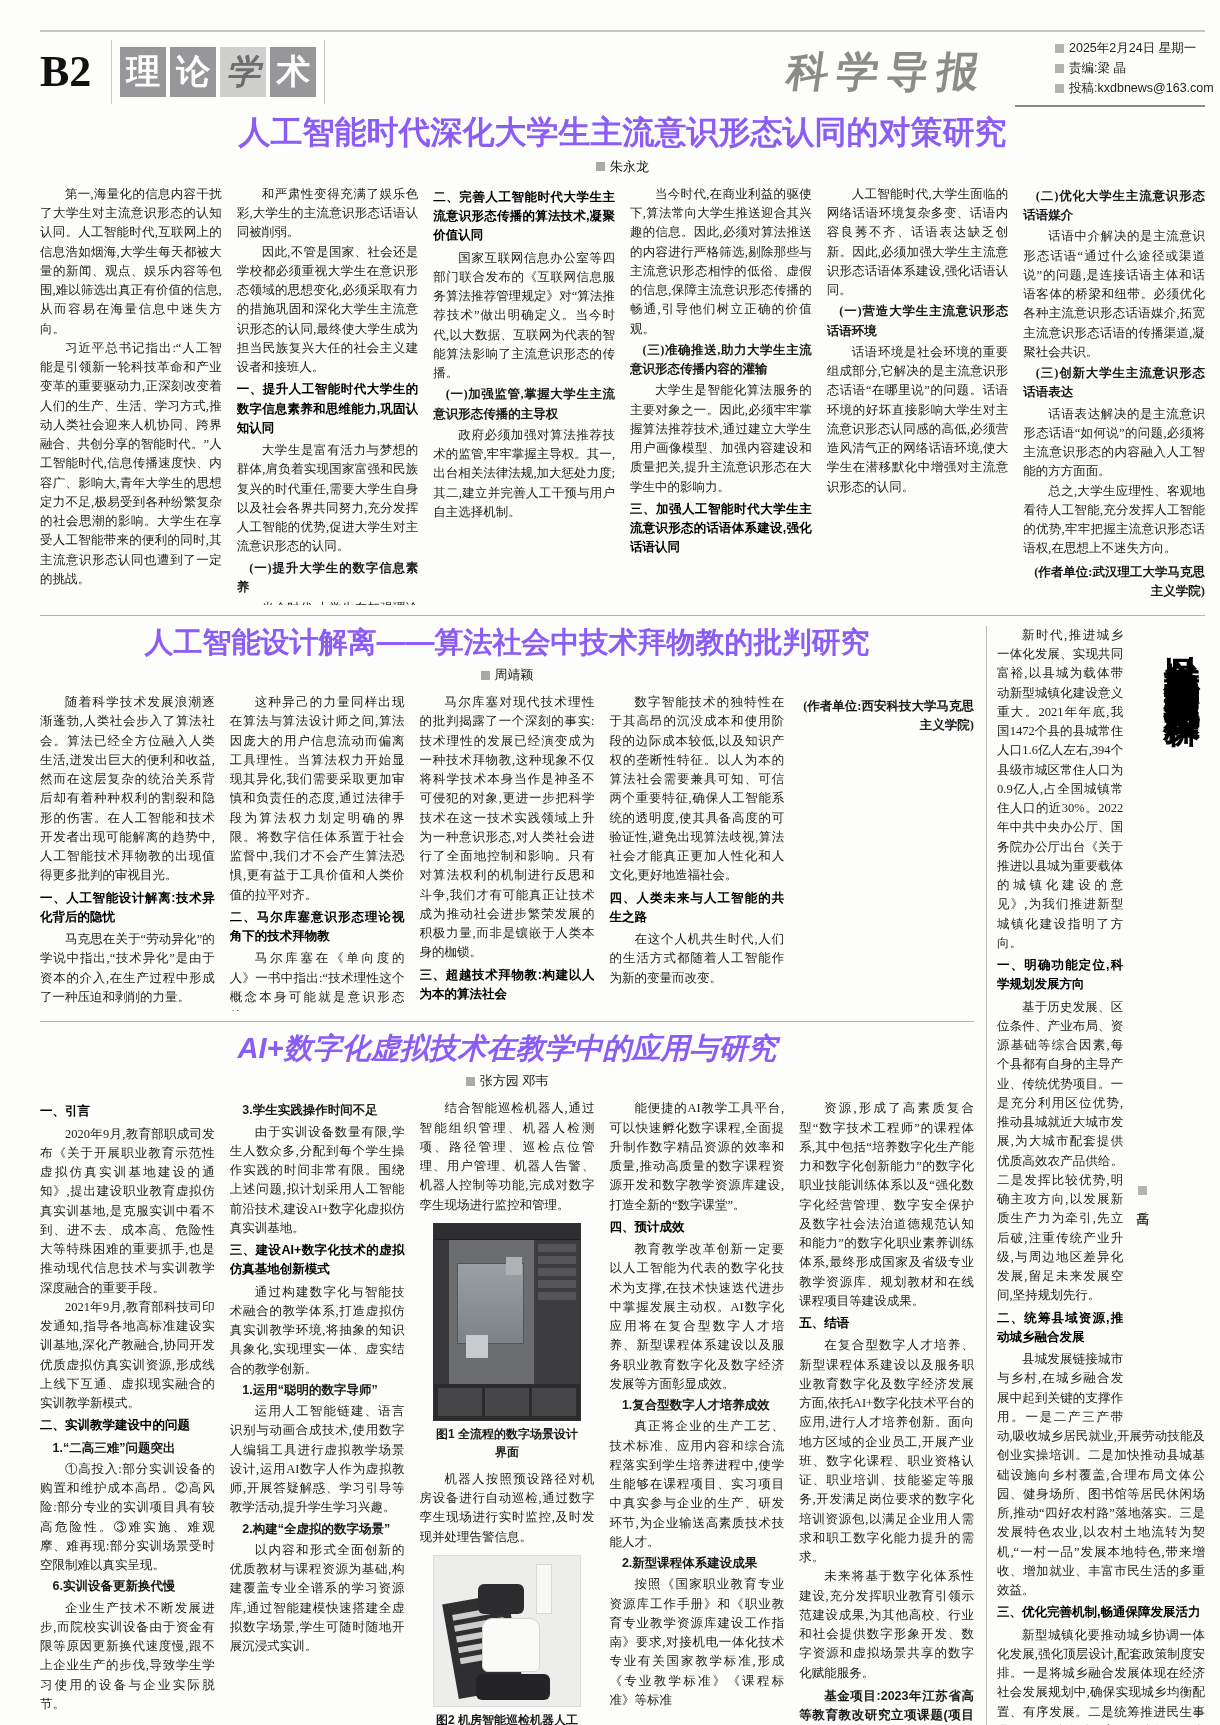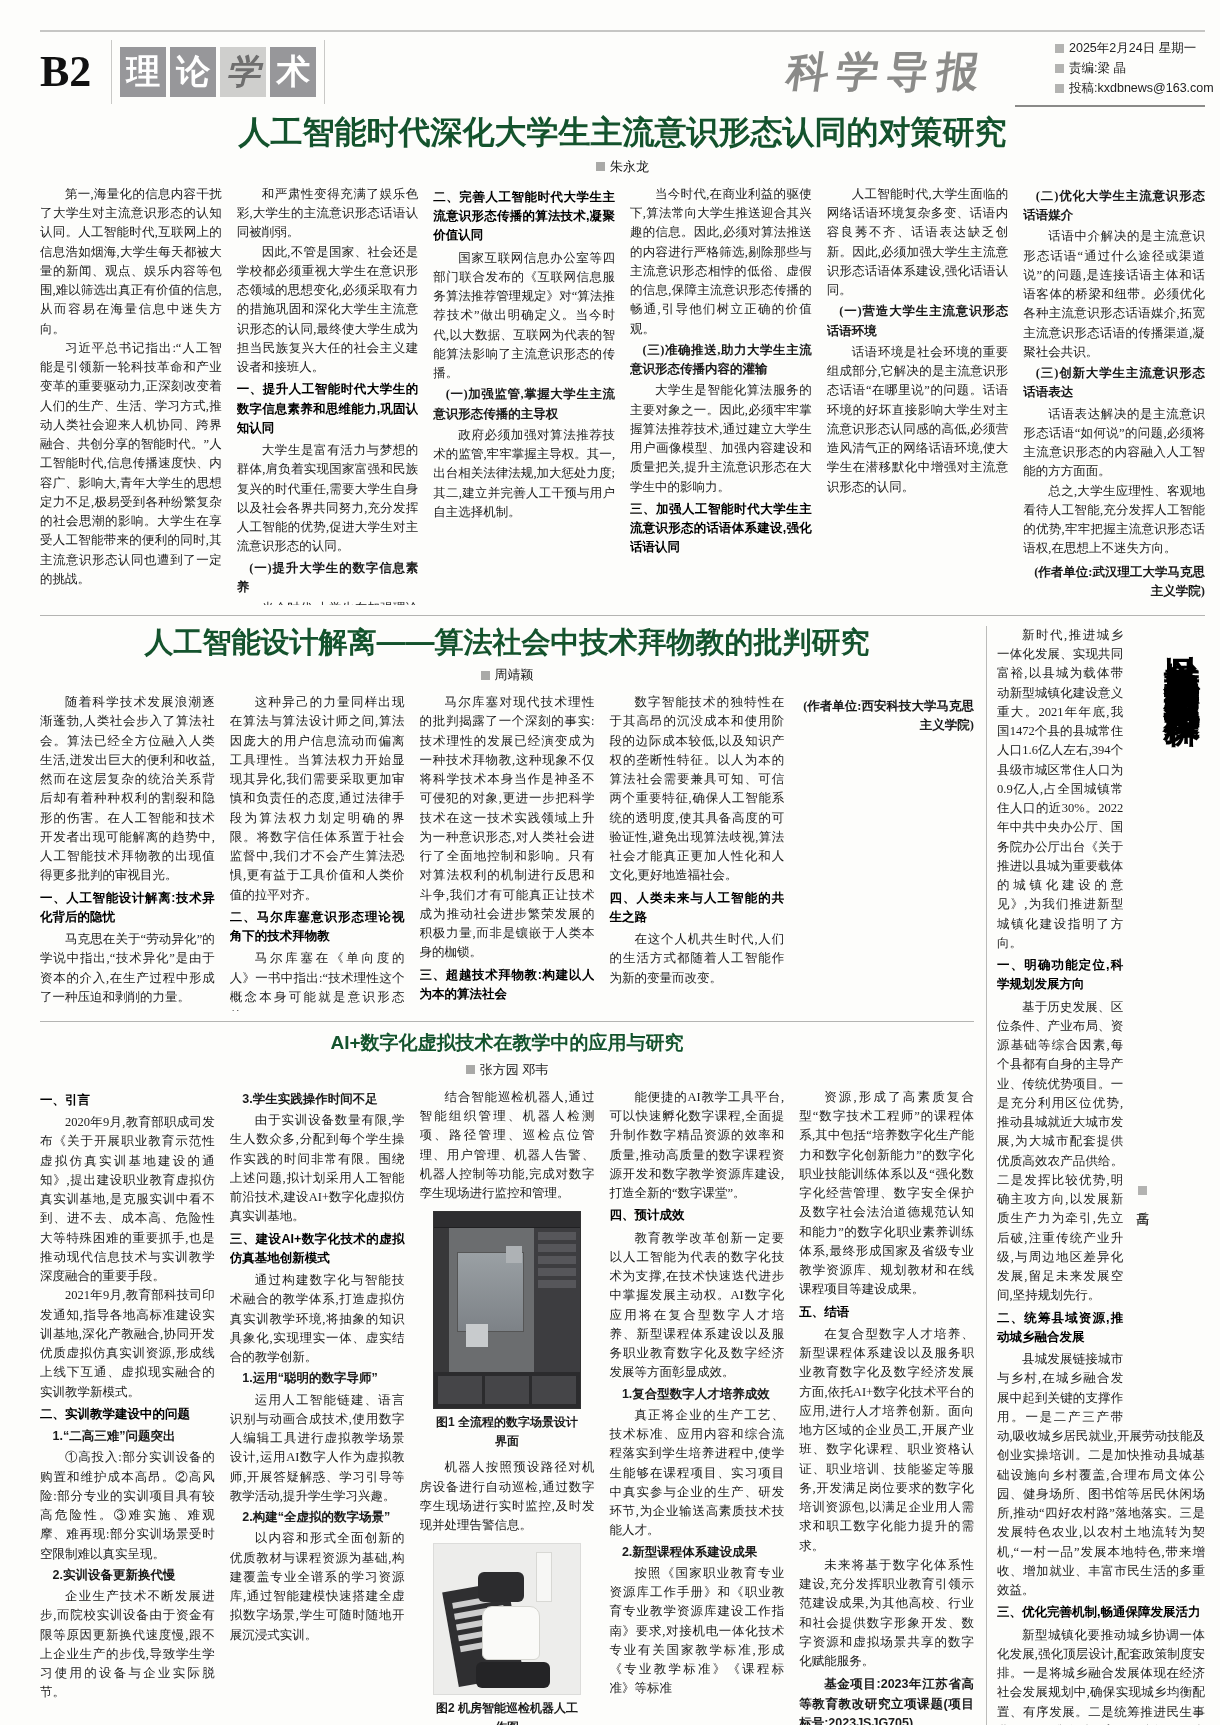--- a/index.html
+++ b/index.html
@@ -19,25 +19,25 @@
   .sec-block.alt{background:#cfcfcd;color:#6e6e6e;font-style:italic;font-weight:900;
                  font-family:"Liberation Serif",serif;}
   .brand{margin-left:auto;font-size:42px;font-weight:700;color:#8b8b89;letter-spacing:8px;
          transform:skewX(-8deg);font-family:"Liberation Serif",serif;}
   .pub-info{margin-left:28px;width:190px;font-size:12.5px;color:#222;border-bottom:2px solid #8a8a88;
             padding-bottom:5px;font-family:"Liberation Sans","DejaVu Sans",sans-serif;}
   .pub-line{display:flex;align-items:center;margin:3px 0;white-space:nowrap;padding-left:40px;}
   .sq{display:inline-block;width:9px;height:9px;background:#b3b3b1;margin-right:5px;flex:none;}
 
   
-  .a-title{text-align:center;font-weight:700;color:#14532d;
+  .a-title{text-align:center;font-weight:700;color:#8b5cf6;
            font-family:"Liberation Sans","DejaVu Sans",sans-serif;line-height:1.15;}
   .a1 .a-title{font-size:32px;}
   .a2 .a-title{font-size:29px;}
-  .a3 .a-title{font-size:19px;}
+  .a3 .a-title{font-size:29px;font-style:italic;}
   .byline{display:flex;justify-content:center;align-items:center;font-size:13px;margin:7px 0 9px;
           font-family:"Liberation Sans","DejaVu Sans",sans-serif;}
   .byline .sq{background:#a9a9a7;}
   .cols{display:flex;gap:15px;}
   .col{flex:1;overflow:hidden;font-size:12.5px;line-height:1.54;text-align:justify;}
   .a1 .col{height:420px;}
   .a2 .col{height:318px;}
   .a3 .col{height:648px;}
   .blk-p{text-indent:2em;}
   .blk-h{font-weight:700;font-family:"Liberation Sans","DejaVu Sans",sans-serif;margin:3px 0;color:#000;}
@@ -213,21 +213,21 @@
             <span>张方园  邓韦</span>
           </div>
         <div class="cols">
           <div class="col">
               <div class="blk blk-h">一、引言</div>
               <div class="blk blk-p">2020年9月,教育部职成司发布《关于开展职业教育示范性虚拟仿真实训基地建设的通知》,提出建设职业教育虚拟仿真实训基地,是克服实训中看不到、进不去、成本高、危险性大等特殊困难的重要抓手,也是推动现代信息技术与实训教学深度融合的重要手段。</div>
               <div class="blk blk-p">2021年9月,教育部科技司印发通知,指导各地高标准建设实训基地,深化产教融合,协同开发优质虚拟仿真实训资源,形成线上线下互通、虚拟现实融合的实训教学新模式。</div>
               <div class="blk blk-h">二、实训教学建设中的问题</div>
               <div class="blk blk-num">1.“二高三难”问题突出</div>
               <div class="blk blk-p">①高投入:部分实训设备的购置和维护成本高昂。②高风险:部分专业的实训项目具有较高危险性。③难实施、难观摩、难再现:部分实训场景受时空限制难以真实呈现。</div>
-              <div class="blk blk-num">2.实训设备更新换代慢</div>
+              <div class="blk blk-num">6.实训设备更新换代慢</div>
               <div class="blk blk-p">企业生产技术不断发展进步,而院校实训设备由于资金有限等原因更新换代速度慢,跟不上企业生产的步伐,导致学生学习使用的设备与企业实际脱节。</div>
             </div>
           <div class="col">
               <div class="blk blk-num">3.学生实践操作时间不足</div>
               <div class="blk blk-p">由于实训设备数量有限,学生人数众多,分配到每个学生操作实践的时间非常有限。围绕上述问题,拟计划采用人工智能前沿技术,建设AI+数字化虚拟仿真实训基地。</div>
               <div class="blk blk-h">三、建设AI+数字化技术的虚拟仿真基地创新模式</div>
               <div class="blk blk-p">通过构建数字化与智能技术融合的教学体系,打造虚拟仿真实训教学环境,将抽象的知识具象化,实现理实一体、虚实结合的教学创新。</div>
               <div class="blk blk-num">1.运用“聪明的数字导师”</div>
               <div class="blk blk-p">运用人工智能链建、语言识别与动画合成技术,使用数字人编辑工具进行虚拟教学场景设计,运用AI数字人作为虚拟教师,开展答疑解惑、学习引导等教学活动,提升学生学习兴趣。</div>
               <div class="blk blk-num">2.构建“全虚拟的数字场景”</div>

